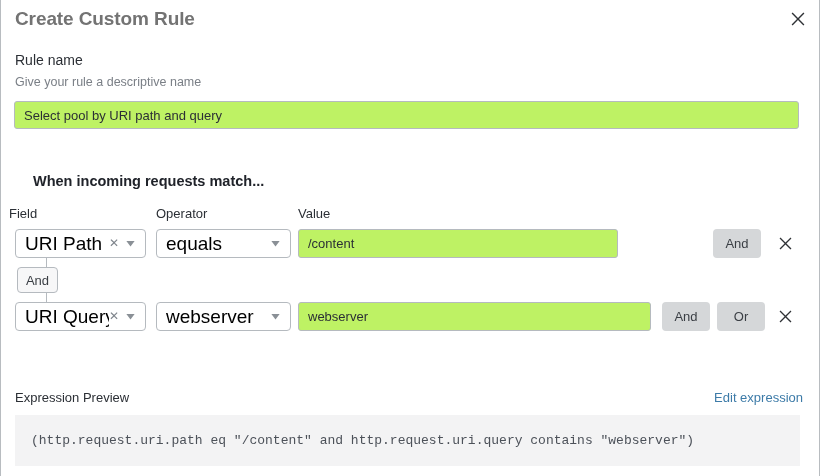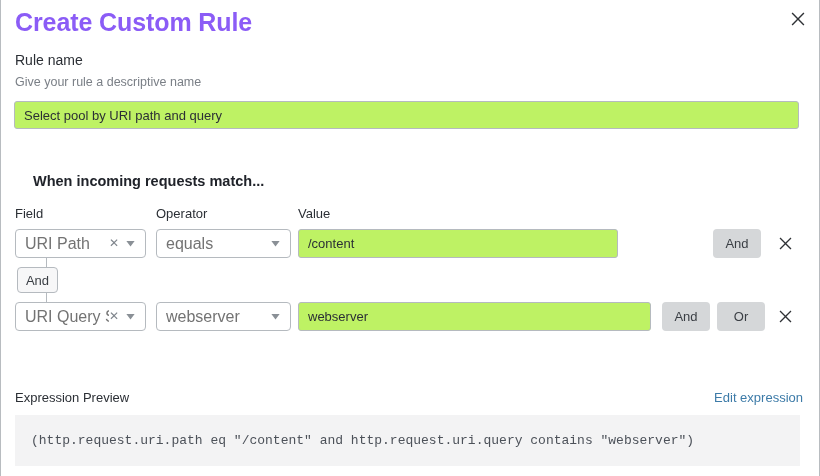--- a/index.html
+++ b/index.html
@@ -24,23 +24,23 @@
     border-left: 1px solid #b8bcc0;
     border-right: 1px solid #b8bcc0;
     overflow: hidden;
   }
 
   
   .modal-title {
     position: absolute;
     left: 14px;
     top: 8px;
-    font-size: 25px;
+    font-size: 19px;
     font-weight: bold;
-    color: #8b5cf6;
+    color: #737373;
     letter-spacing: -0.1px;
   }
   .close-btn {
     position: absolute;
     right: 8px;
     top: 6px;
     width: 26px;
     height: 26px;
     display: flex;
     align-items: center;
@@ -96,21 +96,21 @@
     margin-left: 18px;
   }
 
   
   .col-head {
     position: absolute;
     top: 206px;
     font-size: 13px;
     color: #2b2f35;
   }
-  .col-head-field    { left: 14px; }
+  .col-head-field    { left: 8px; }
   .col-head-operator { left: 155px; }
   .col-head-value    { left: 297px; text-align: right; }
 
   
   .cond-row { position: absolute; left: 0; width: 820px; height: 30px; }
   .cond-row-1 { top: 229px; }
   .cond-row-2 { top: 302px; }
 
   .select-box {
     position: absolute;
@@ -121,22 +121,22 @@
     border-radius: 4px;
     display: flex;
     align-items: center;
     cursor: pointer;
   }
   .select-field    { left: 14px; width: 131px; }
   .select-operator { left: 155px; width: 135px; }
 
   .select-text {
     flex: 1 1 auto;
-    font-size: 16px;
-    color: #737373;
+    font-size: 19px;
+    color: #000000;
     padding-left: 9px;
     white-space: nowrap;
     overflow: hidden;
   }
   .select-clear {
     flex: 0 0 auto;
     font-size: 12px;
     color: #7f858c;
     padding: 0 5px 1px 0;
     line-height: 1;

